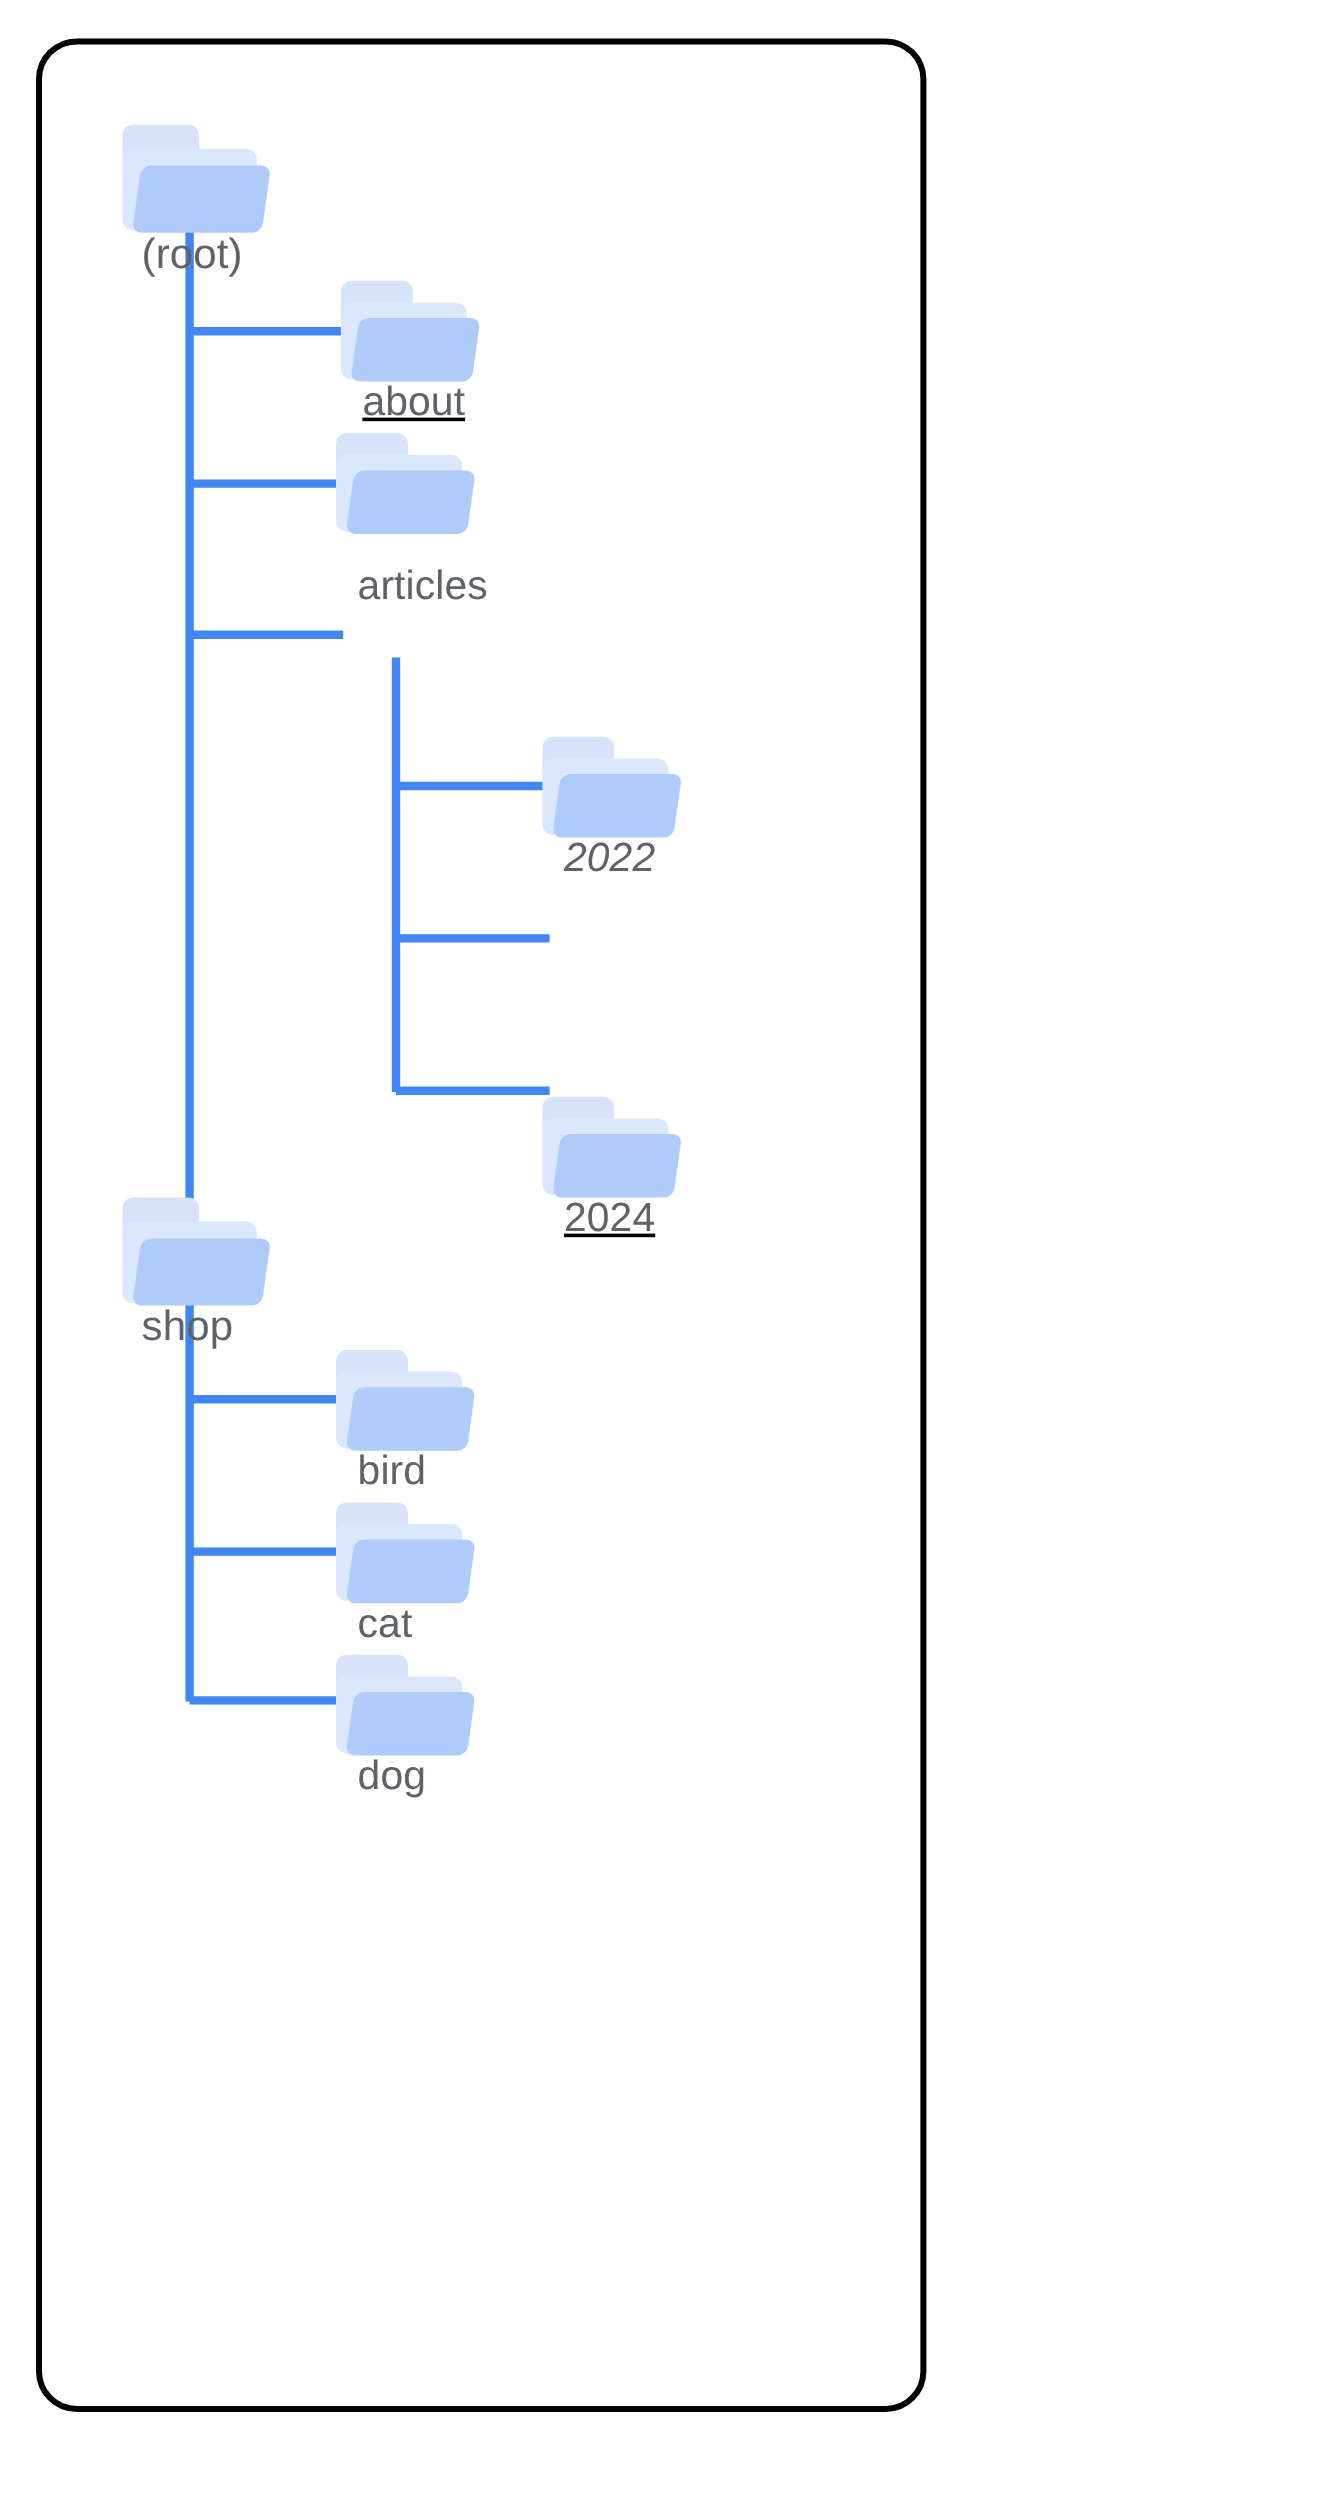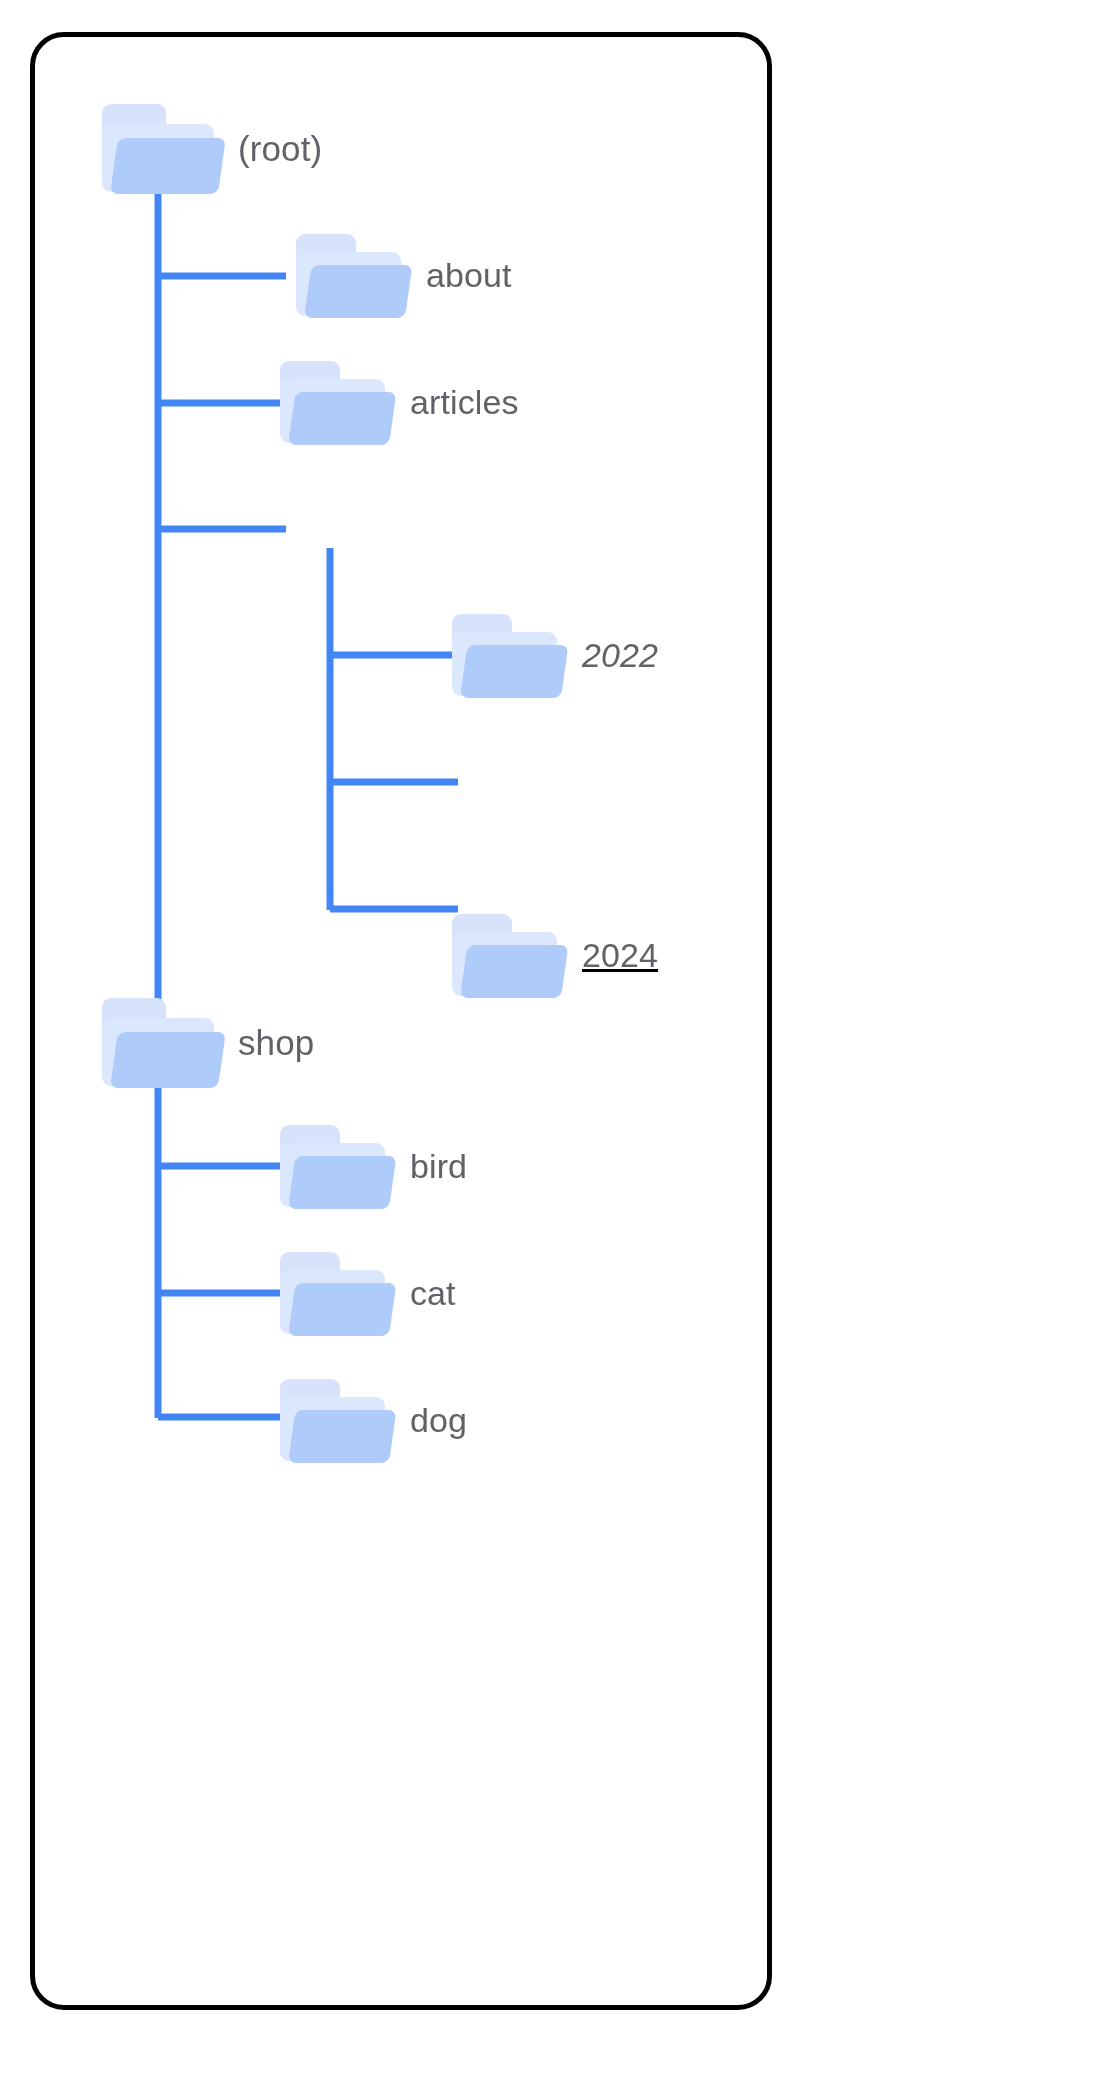--- a/index.html
+++ b/index.html
@@ -42,22 +42,23 @@
     top: 0;
     width: 1100px;
     height: 2100px;
     pointer-events: none;
   }
 
   
   .node {
     position: absolute;
     display: flex;
-    align-items: center;
+    align-items: flex-start;
     white-space: nowrap;
+    flex-direction: column;
   }
 
   
   .folder {
     position: relative;
     flex: 0 0 auto;
     width: 120px;
     height: 92px;
   }
   .folder .tab {
@@ -134,30 +135,30 @@
 
   <div class="node" style="left:100px; top:102px;">
     <span class="folder">
       <span class="tab"></span>
         <span class="back"></span>
         <span class="front"></span>
     </span>
     <span class="label">(root)</span>
   </div>
 
-  <div class="node small" style="left:294px; top:232px;">
+  <div class="node small" style="left:282px; top:232px;text-decoration:underline;">
     <span class="folder">
       <span class="tab"></span>
         <span class="back"></span>
         <span class="front"></span>
     </span>
     <span class="label">about</span>
   </div>
 
-  <div class="node small" style="left:278px; top:359px;">
+  <div class="node small" style="left:278px; top:359px;gap:26px;">
     <span class="folder">
       <span class="tab"></span>
         <span class="back"></span>
         <span class="front"></span>
     </span>
     <span class="label">articles</span>
   </div>
 
 
   <div class="node small" style="left:450px; top:612px;font-style:italic;">

